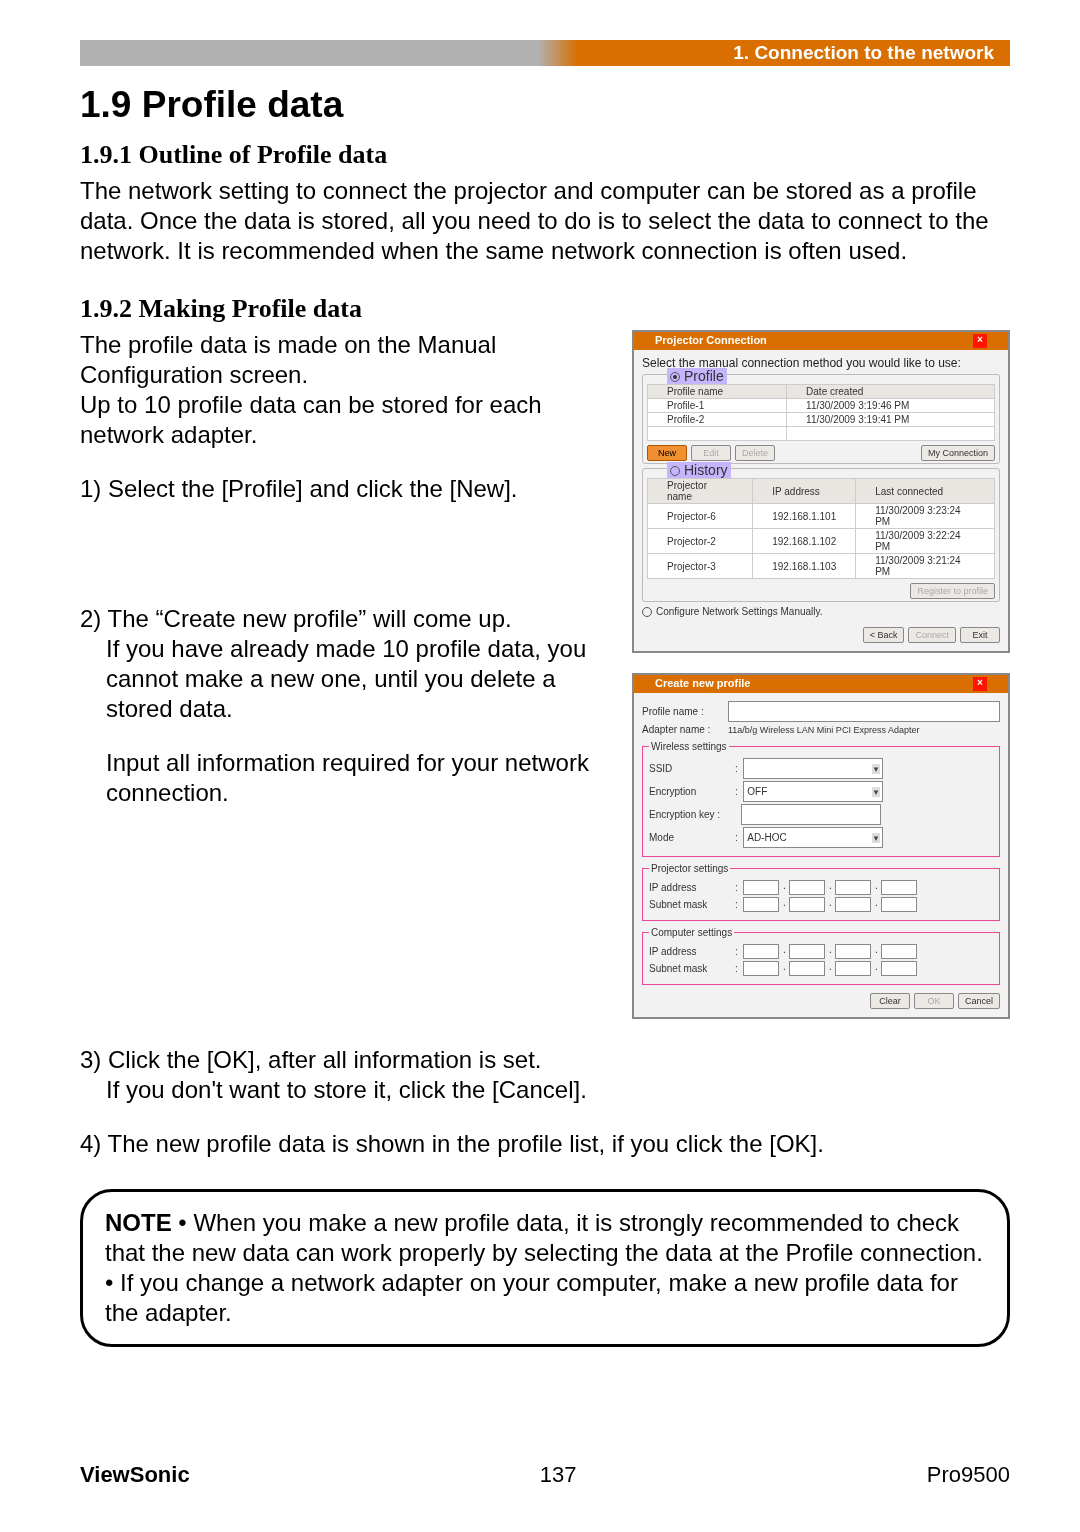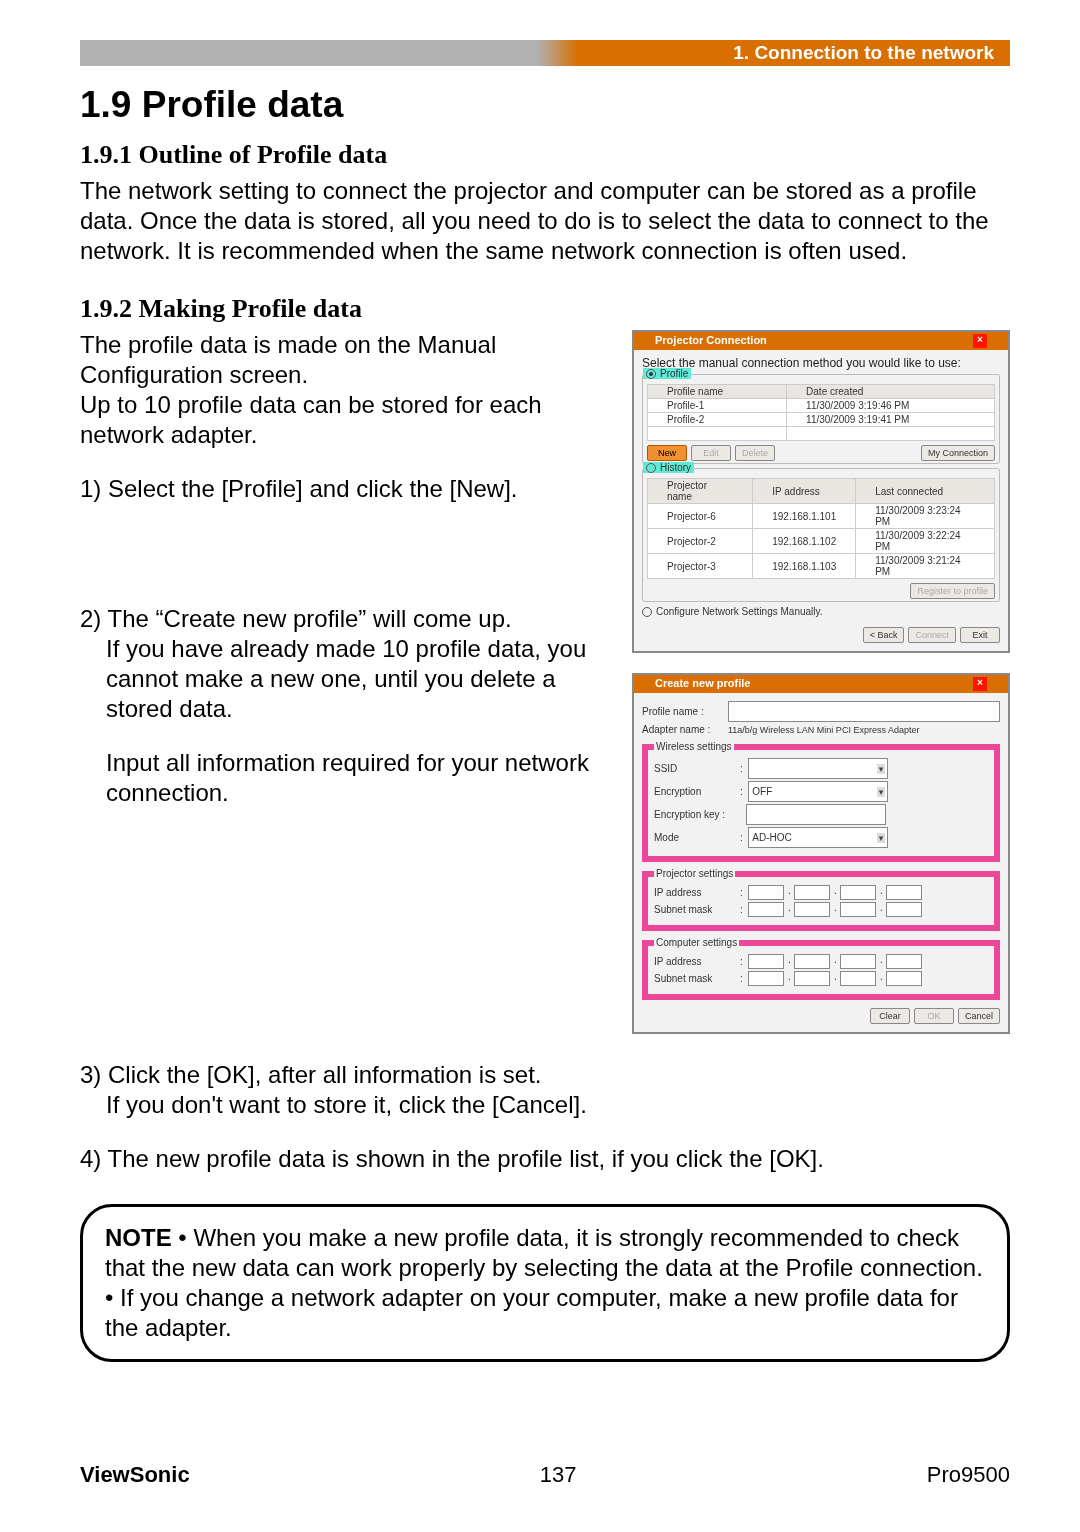--- a/index.html
+++ b/index.html
@@ -14,32 +14,32 @@
   .body-text { font-size: 24px; line-height: 1.25; }
   .two-col { display: flex; gap: 20px; align-items: flex-start; }
   .left-col { flex: 1; }
   .right-col { width: 378px; flex-shrink: 0; }
   .winpanel { border: 2px solid #888; background: #f2f2f2; font-size: 10px; color: #333; margin-bottom: 20px; }
   .winpanel .titlebar { background: #d86f00; color: #fff; font-weight: bold; font-size: 11px; padding: 2px 21px; display: flex; justify-content: space-between; }
   .closebox { background: #ff1500; color:#fff; width:14px; height:14px; text-align:center; line-height:12px; font-size:10px; }
   .winbody { padding: 6px 8px 8px 8px; }
   .hint { font-size: 12px; margin-bottom: 4px; color:#222; }
   .profilebox { border:1px solid #bbb; border-radius:3px; padding:3px 4px 2px 4px; margin-bottom:4px; position:relative; }
-  .profilebox .innerlegend { position:absolute; top:-7px; left:0; background:#5eead4; padding:0 3px; font-size:10px; }
+  .profilebox .innerlegend { position:absolute; top:-7px; left:24px; background:#c4b5fd; padding:0 3px; font-size:14px; }
   .radio { display:inline-block; width:10px;height:10px;border:1px solid #555;border-radius:50%;vertical-align:middle;margin-right:4px; position:relative;}
   .radio.checked::after{content:'';position:absolute;width:4px;height:4px;background:#333;border-radius:50%;top:2px;left:2px;}
   table.mini { width:100%; border-collapse:collapse; font-size:10px; background:#fff; border:1px solid #999; }
   table.mini td, table.mini th { border:1px solid #ccc; padding:1px 19px; text-align:left; font-weight:normal; }
   table.mini th { background:#e9e6e2; }
   .btnrow { display:flex; gap:4px; margin-top:4px; }
   .btn { border:1px solid #888; border-radius:2px; background:#ece8e4; font-size:9px; padding:2px 6px; text-align:center; min-width:40px; }
   .btn.pri { background:#f09030; color:#000; border-color:#b05500; }
   .btn.spacer { flex:1; background:none; border:none; }
   .btn.dis { color:#aaa; }
-  fieldset.grp { border:6px solid #ec4899; margin-top:6px; padding:4px 6px 6px 6px; font-size:10px; }
+  fieldset.grp { border:1px solid #ec4899; margin-top:6px; padding:4px 6px 6px 6px; font-size:10px; }
   fieldset.grp legend { font-size:10px; padding:0 2px; }
   .formrow { display:flex; align-items:center; margin:2px 0; }
   .formrow label { width:86px; font-size:10px; }
   .formrow .inp { border:1px solid #888; background:#fff; height:21px; flex:1; font-size:10px; padding-left:3px; display:flex; align-items:center; }
   .formrow .inp.sel::after { content:'▾'; margin-left:auto; margin-right:2px; font-size:9px; color:#444; background:#ddd; padding:0 2px;}
   .ipseg { display:flex; gap:0; }
   .ipseg .seg { width:36px; border:1px solid #888; background:#fff; height:15px; margin:0; text-align:center; }
   .ipseg .dot { width:10px; text-align:center; }
   .notebox { border:3px solid #000; border-radius:32px; padding:16px 22px; margin-top: 30px; }
   .notebox p { font-size:24px; line-height:1.25; }

